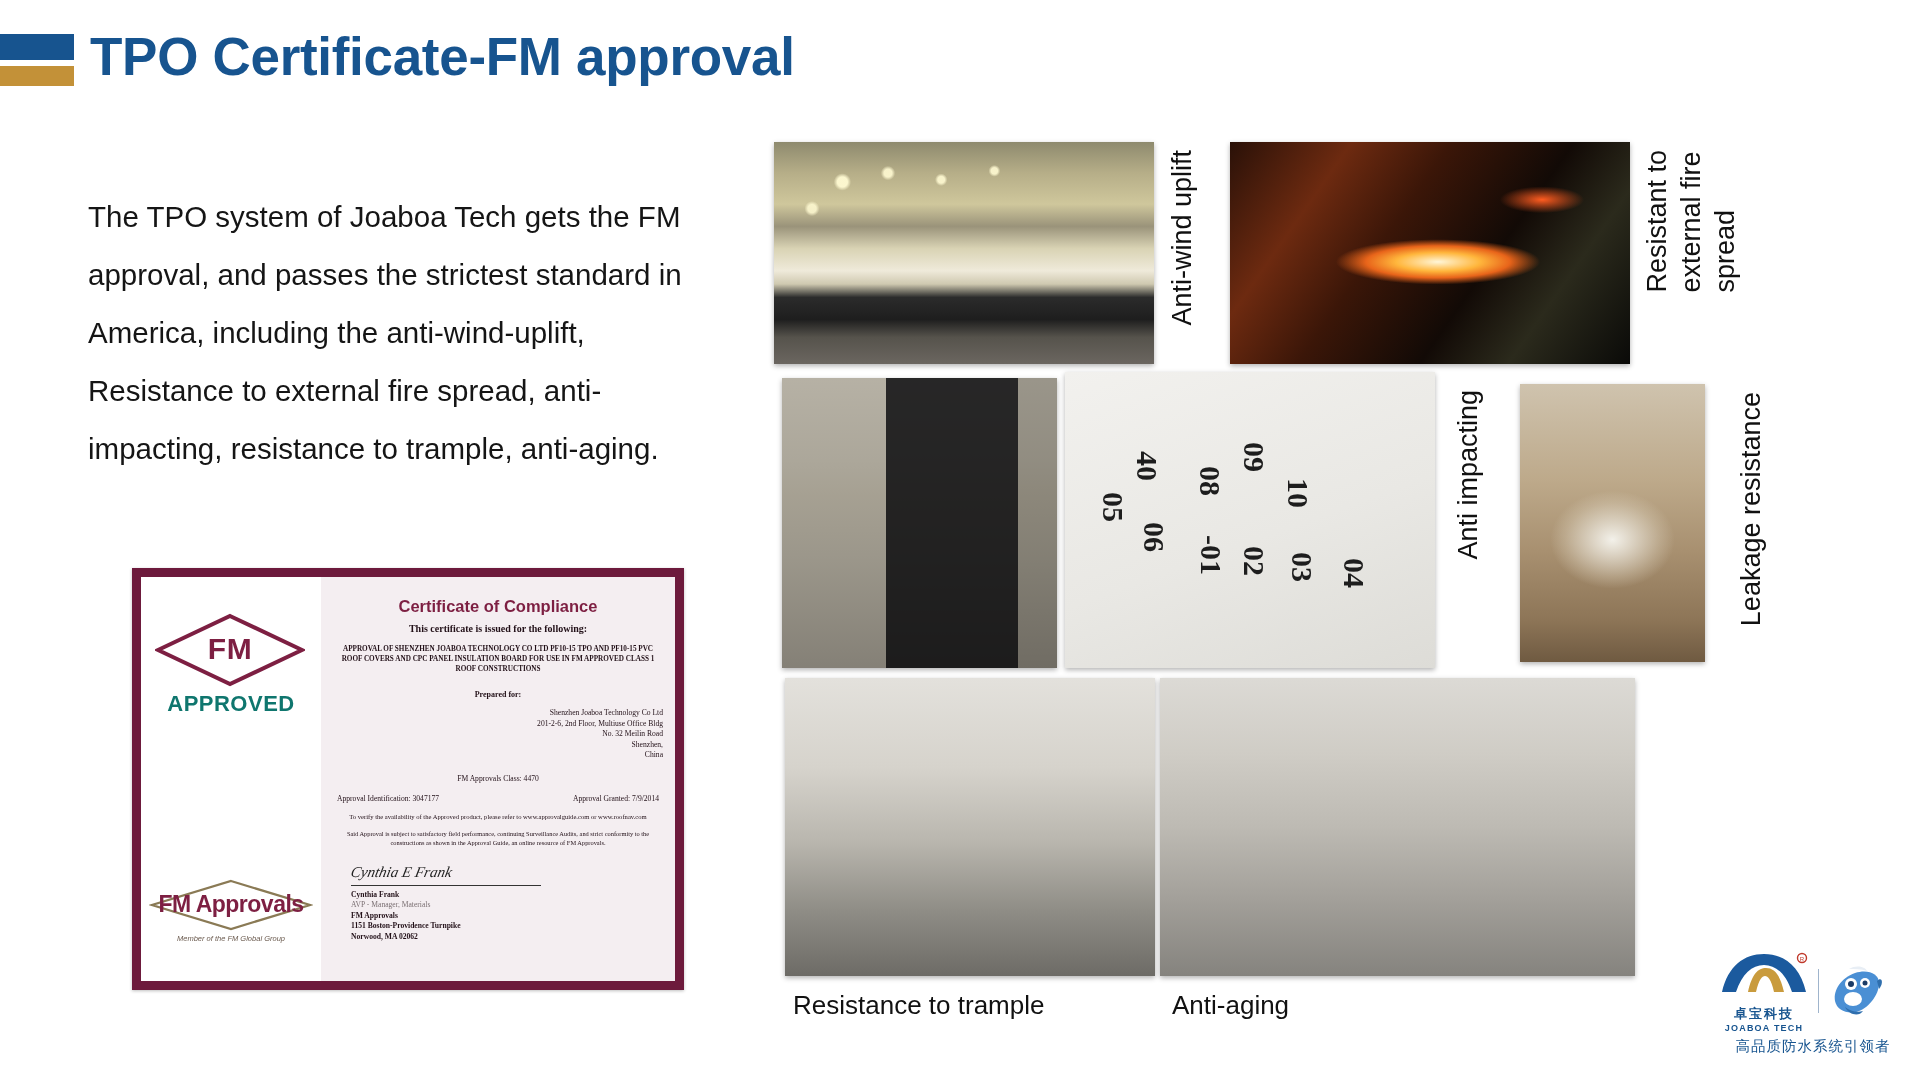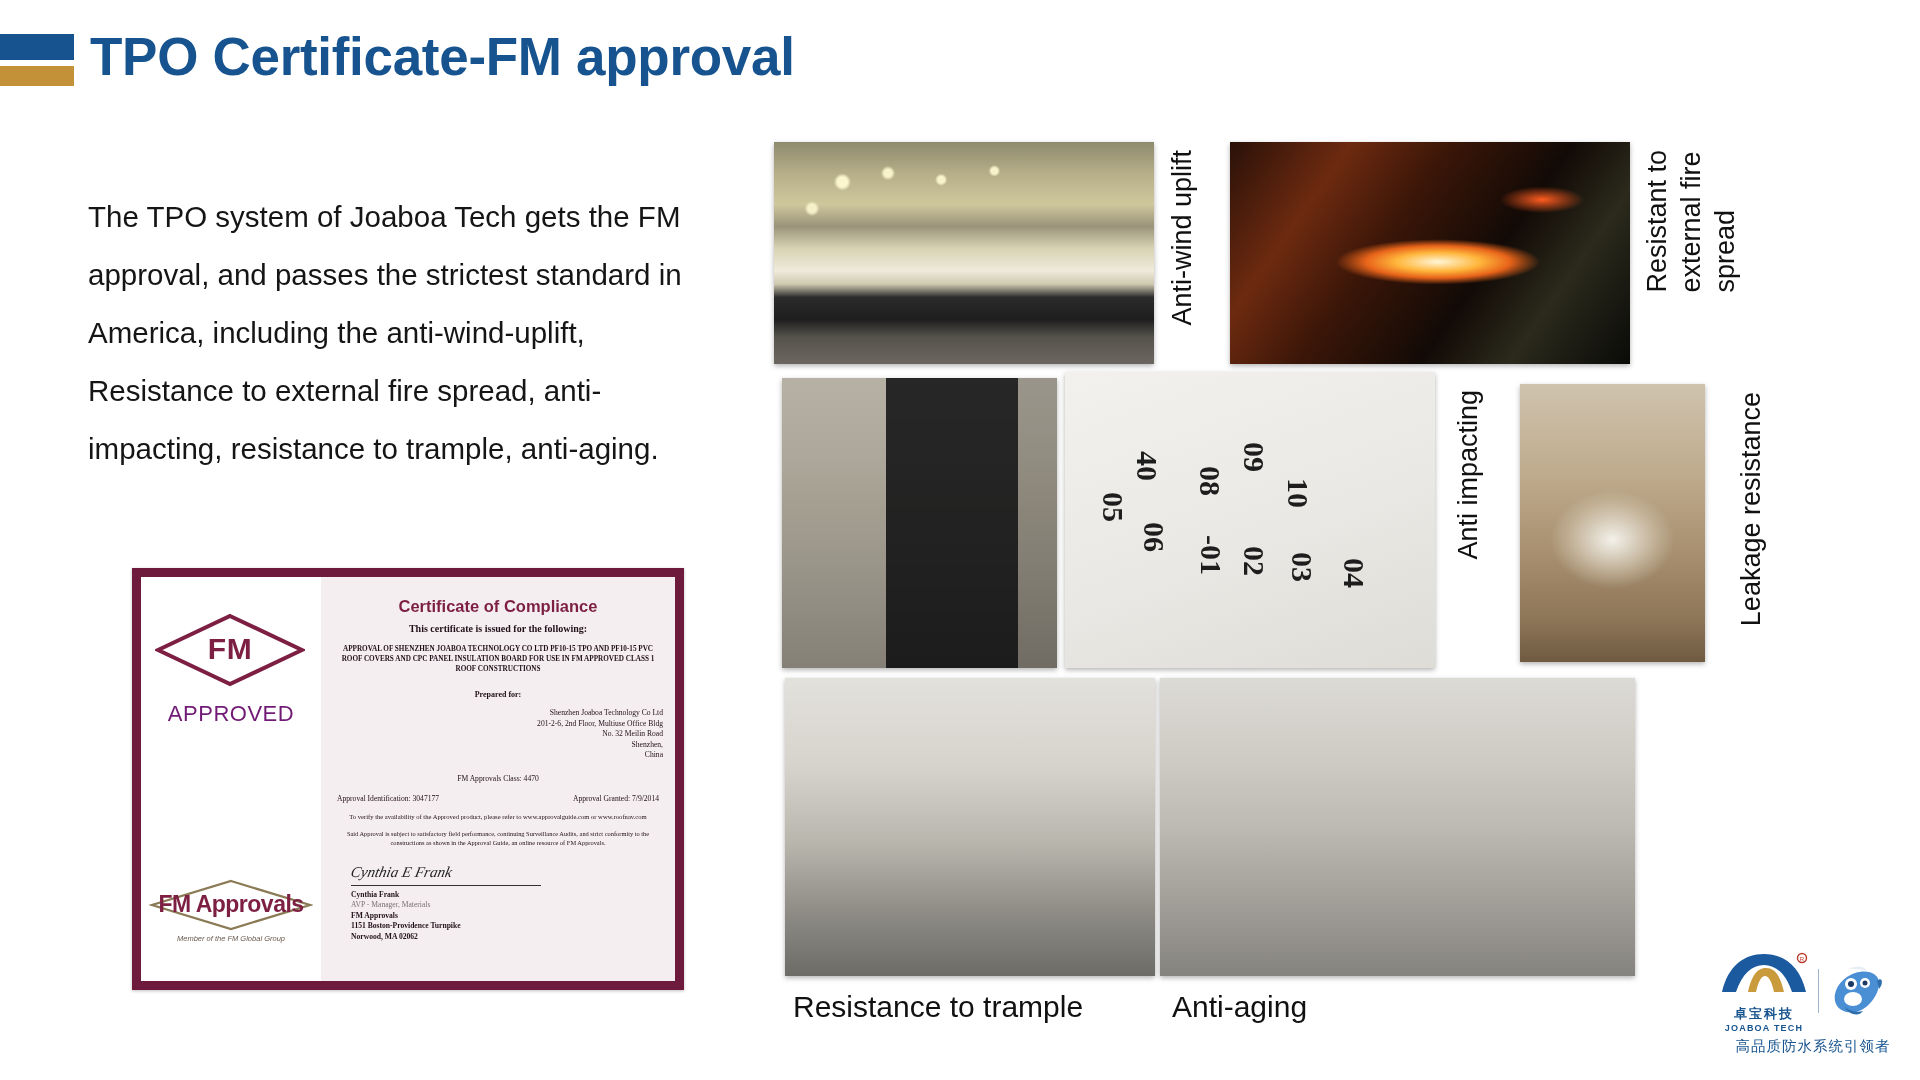--- a/index.html
+++ b/index.html
@@ -100,24 +100,24 @@
     position: absolute;
     left: 0; right: 0; top: 50%;
     transform: translateY(-52%);
     font-size: 30px;
     font-weight: bold;
     color: #7d1f42;
     letter-spacing: 0.5px;
   }
   .fm-approved-word {
     font-size: 22px;
-    font-weight: normal;
-    color: #701a75;
+    font-weight: bold;
+    color: #0f766e;
     letter-spacing: 0.5px;
-    margin-top: 14px;
+    margin-top: 4px;
   }
 
   .fm-approvals-wrap {
     position: absolute;
     left: 8px;
     bottom: 38px;
     width: 164px;
     text-align: center;
   }
   .fm-approvals-logo {
@@ -323,21 +323,21 @@
     text-orientation: mixed;
     transform: rotate(180deg);
   }
   #cap-wind { left: 1166px; top: 150px; }
   #cap-fire { left: 1640px; top: 150px; line-height: 34px; }
   #cap-impact { left: 1452px; top: 390px; }
   #cap-leak { left: 1735px; top: 392px; }
 
   .hcap {
     position: absolute;
-    font-size: 30px;
+    font-size: 26px;
     color: #111;
     text-align: right;
   }
   #cap-trample { left: 793px; top: 990px; }
   #cap-aging { left: 1172px; top: 990px; }
 
   
   .brand {
     position: absolute;
     left: 1718px;

